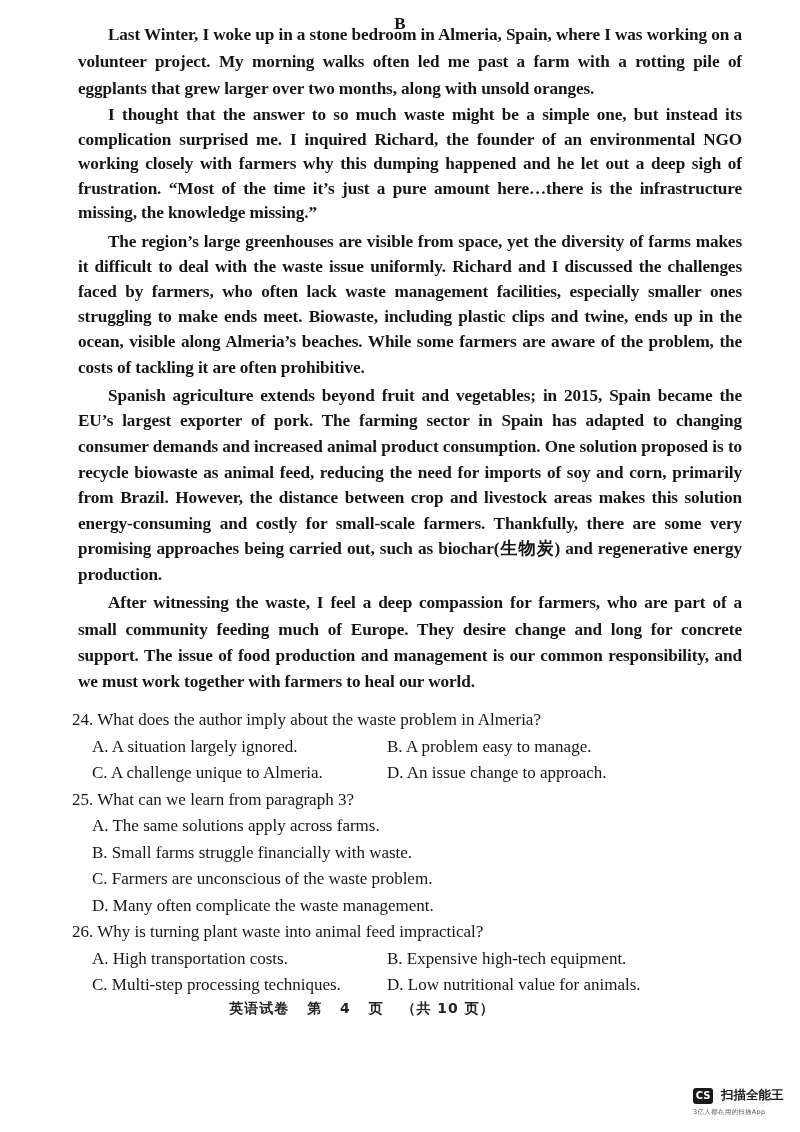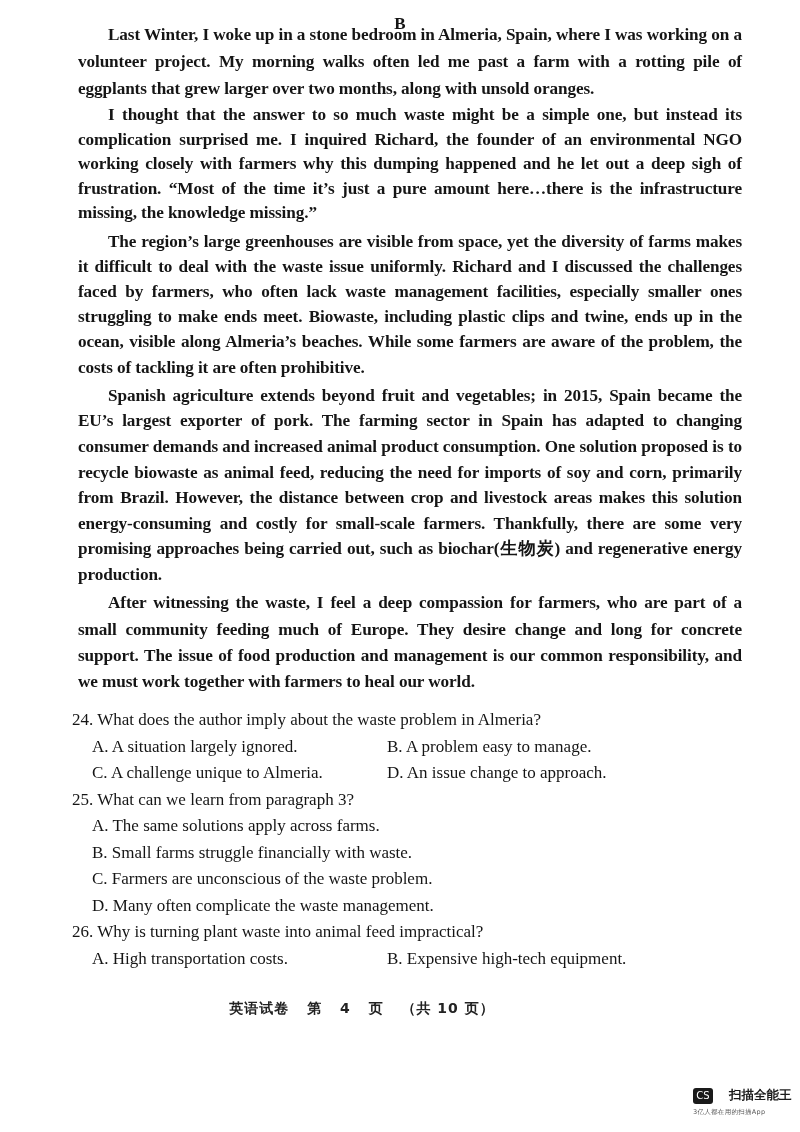--- a/index.html
+++ b/index.html
@@ -32,22 +32,22 @@
   .footer {
     position: absolute; top: 1000px; left: 0; width: 724px; text-align: center;
     font-family: "DejaVu Sans", sans-serif; font-weight: bold; font-size: 14px; color: #222;
     letter-spacing: 1px;
   }
   .footer span { margin: 0 6px; }
   .watermark { position: absolute; left: 693px; top: 1087px; width: 105px; }
   .wm-top { display: flex; align-items: center; }
   .wm-logo {
     width: 20px; height: 16px; background: #1a1a1a; color: #fff; border-radius: 3px;
-    font-family: "DejaVu Sans", sans-serif; font-size: 10px; font-weight: normal;
-    display: flex; align-items: center; justify-content: center; margin-right: 16px;
+    font-family: "DejaVu Sans", sans-serif; font-size: 10px; font-weight: bold;
+    display: flex; align-items: center; justify-content: center; margin-right: 8px;
   }
   .wm-name { font-family: "DejaVu Sans", sans-serif; font-size: 12.5px; color: #1a1a1a; font-weight: bold; }
   .wm-sub { font-family: "DejaVu Sans", sans-serif; font-size: 6.5px; color: #555; margin-top: 4px; letter-spacing: 0.3px; }
 </style>
 </head>
 <body>
 
 <div class="page">
   <div class="section-letter">B</div>
 
@@ -84,20 +84,24 @@
       </div>
     </div>
 
     <div>
       <p class="q q-stem">26. Why is turning plant waste into animal feed impractical?</p>
       <div class="opts">
         <div class="opt-row">
           <span class="opt">A. High transportation costs.</span>
           <span class="opt">B. Expensive high-tech equipment.</span>
         </div>
+        <div class="opt-row">
+          <span class="opt">C. Multi-step processing techniques.</span>
+          <span class="opt">D. Low nutritional value for animals.</span>
+        </div>
       </div>
     </div>
   </div>
 
   <div class="footer">
     <span>英语试卷</span>
     <span>第</span>
     <span>4</span>
     <span>页</span>
     <span>（共 10 页）</span>

